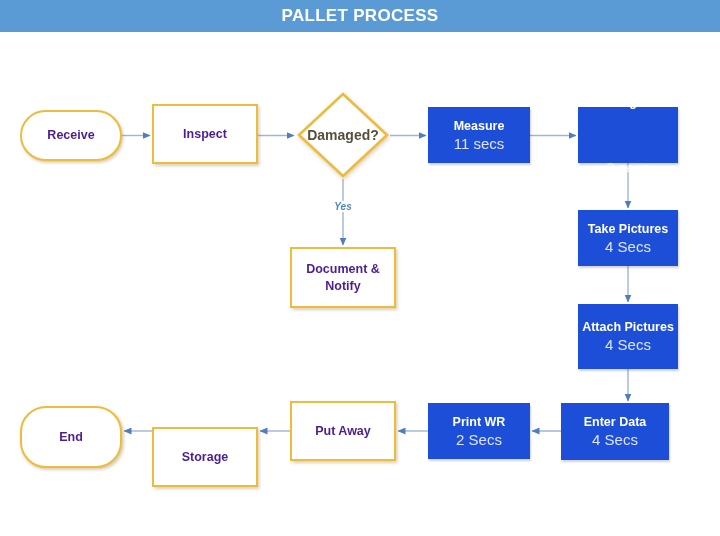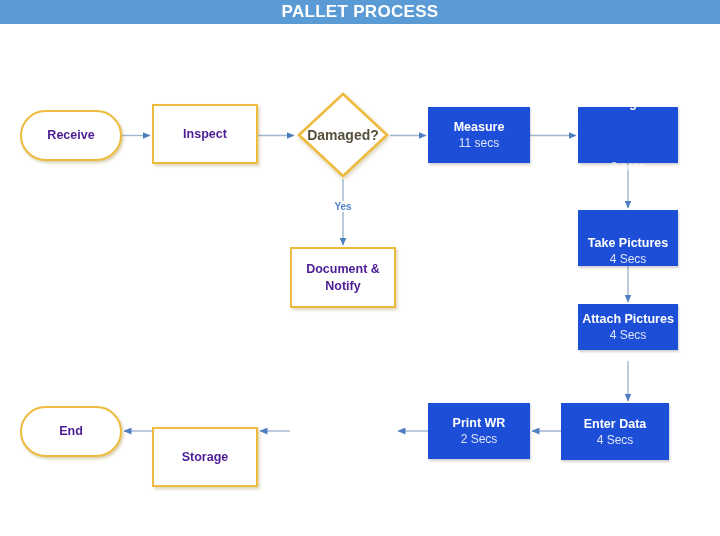--- a/index.html
+++ b/index.html
@@ -1,50 +1,50 @@
 <!DOCTYPE html>
 <html><head>
 <meta charset="utf-8">
 <style>
   html,body{margin:0;padding:0;background:#fff;}
   .canvas{
     position:relative;width:720px;height:536px;background:#ffffff;
     font-family:"Liberation Sans",sans-serif;overflow:hidden;
   }
   .header{
-    position:absolute;left:0;top:0;width:720px;height:24px;
+    position:absolute;left:0;top:0;width:720px;height:32px;
     background:#5B9BD5;display:flex;align-items:center;justify-content:center;
   }
   .header-title{
     color:#ffffff;font-weight:bold;font-size:17px;letter-spacing:.3px;
   }
   .node{position:absolute;box-sizing:border-box;display:flex;flex-direction:column;
     align-items:center;justify-content:center;text-align:center;}
   .gold{
     background:#ffffff;border:2.5px solid #EDBB3E;color:#4c1d95;
     font-weight:bold;font-size:12.5px;line-height:1.35;
     box-shadow:1.5px 2px 3px rgba(150,120,40,.35);
   }
   .oval{border-radius:26px;}
   .blue{
     background:#1d4ed8;color:#ffffff;
     box-shadow:1px 1.5px 2px rgba(0,0,0,.18);
   }
   .blue .nlabel{font-weight:bold;font-size:12.5px;}
-  .blue .nsub{font-size:12px;color:rgba(255,255,255,.85);margin-top:2px;}
+  .blue .nsub{font-size:15px;color:rgba(255,255,255,.85);margin-top:2px;}
   .diamond-wrap{position:absolute;left:296px;top:91px;width:94px;height:88px;}
   .diamond-wrap svg{filter:drop-shadow(1.5px 2px 2px rgba(150,120,40,.35));}
   .diamond-label{
     position:absolute;left:0;top:0;width:94px;height:88px;
     display:flex;align-items:center;justify-content:center;
     color:#55503A;font-weight:bold;font-size:14px;
   }
   .edge-label{
     position:absolute;left:326px;top:201px;width:34px;text-align:center;
-    background:#ffffff;color:#4F84C4;font-size:10px;font-weight:bold;
+    background:#ffffff;color:#4F84C4;font-size:10px;font-weight:bold;font-style:italic;
   }
   svg.edges{position:absolute;left:0;top:0;pointer-events:none;}
 </style>
 </head>
 <body>
 
 <div class="canvas">
 
   <div class="header">
     <span class="header-title">PALLET PROCESS</span>
@@ -92,46 +92,49 @@
   <div class="node blue" style="left:428px;top:107px;width:102px;height:56px;">
     <span class="nlabel">Measure</span>
     <span class="nsub">11 secs</span>
   </div>
 
   <div class="node blue" style="left:578px;top:107px;width:100px;height:56px;gap:48px;">
     <span class="nlabel">Weight</span>
     <span class="nsub">2 secs</span>
   </div>
 
-  <div class="node blue" style="left:578px;top:210px;width:100px;height:56px;justify-content:flex-end;">
+  <div class="node blue" style="left:578px;top:210px;width:100px;height:56px;">
     <span class="nlabel">Take Pictures</span>
     <span class="nsub">4 Secs</span>
   </div>
 
-  <div class="node blue" style="left:578px;top:304px;width:100px;height:46px;">
+  <div class="node blue" style="left:578px;top:304px;width:100px;height:65px;">
     <span class="nlabel">Attach Pictures</span>
     <span class="nsub">4 Secs</span>
   </div>
 
   <div class="node blue" style="left:561px;top:403px;width:108px;height:57px;">
     <span class="nlabel">Enter Data</span>
     <span class="nsub">4 Secs</span>
   </div>
 
   <div class="node blue" style="left:428px;top:403px;width:102px;height:56px;">
     <span class="nlabel">Print WR</span>
     <span class="nsub">2 Secs</span>
   </div>
 
+  <div class="node gold" style="left:290px;top:401px;width:106px;height:60px;">
+    <span>Put Away</span>
+  </div>
 
   <div class="node gold" style="left:152px;top:401px;width:106px;height:60px;margin-top:26px;">
     <span>Storage</span>
   </div>
 
-  <div class="node gold oval" style="left:20px;top:406px;width:102px;height:51px;text-align:center;">
+  <div class="node gold oval" style="left:20px;top:406px;width:102px;height:62px;text-align:center;">
     <span>End</span>
   </div>
 
   <div class="node gold" style="left:290px;top:247px;width:106px;height:61px;padding:8px 10px;">
     <span>Document &amp; Notify</span>
   </div>
 
 </div>
 
 </body></html>

